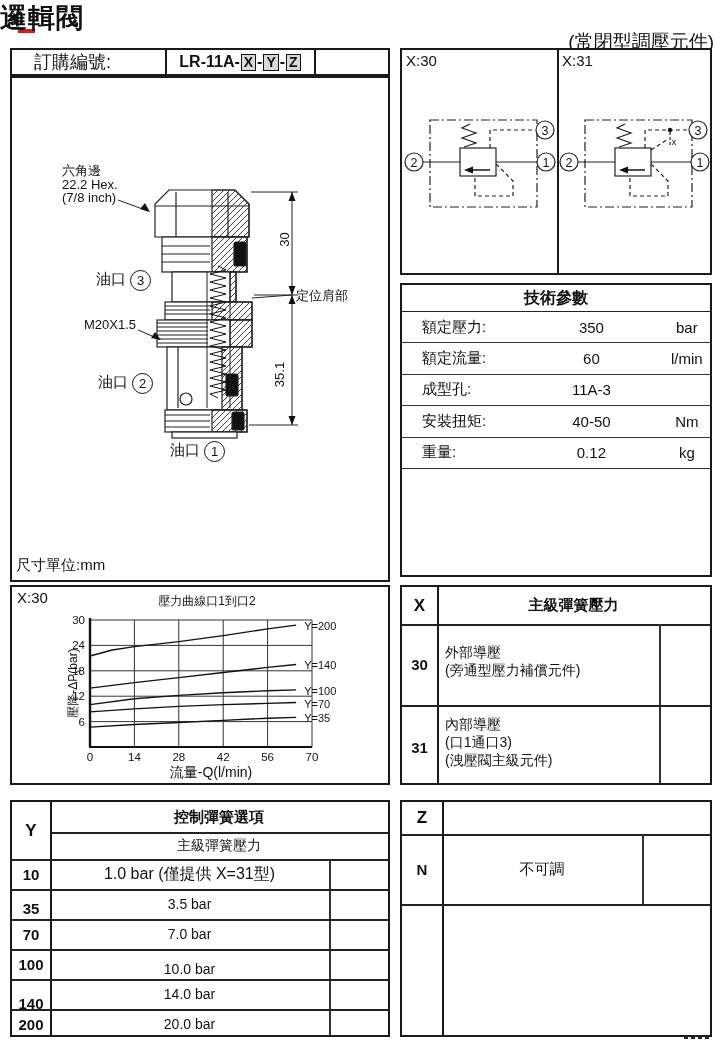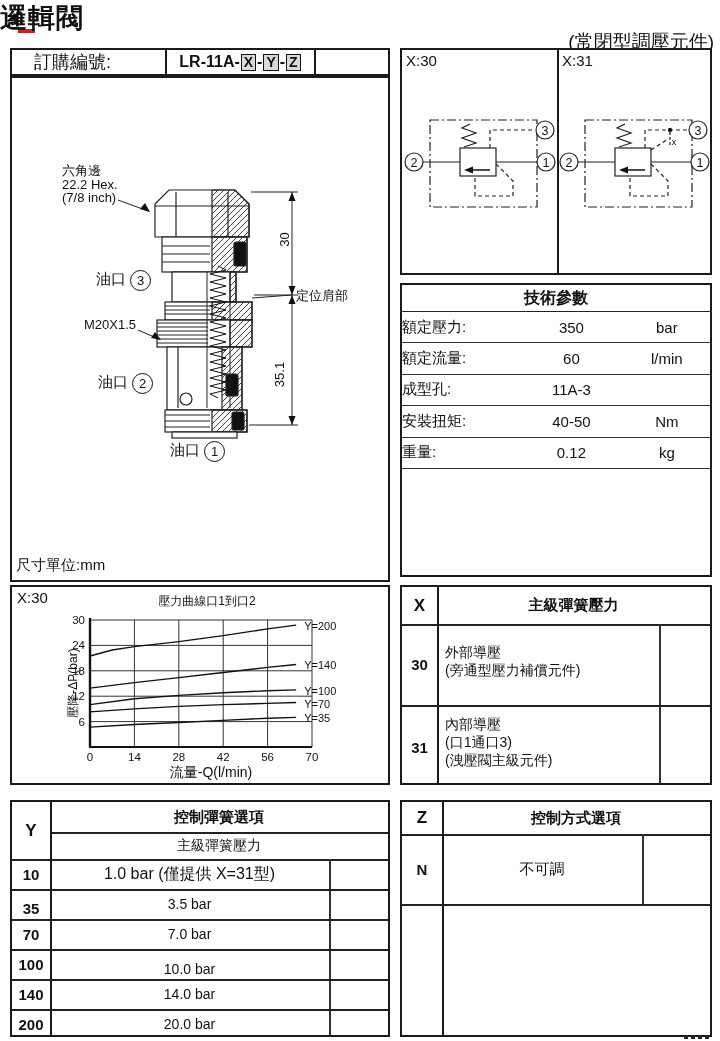--- a/index.html
+++ b/index.html
@@ -31,21 +31,21 @@
   .dim-label{position:absolute;font-size:13px;text-align:center;}
   .units-note{position:absolute;left:4px;top:478px;font-size:15px;}
   
   .schem-box{left:400px;top:48px;width:312px;height:227px;}
   .schem-div{position:absolute;left:155px;top:0;bottom:0;width:2px;background:#1a1a1a;}
   .schem-label{position:absolute;top:2px;font-size:15px;}
   
   .tech-box{left:400px;top:283px;width:312px;height:294px;}
   .tech-title{height:26px;line-height:26px;font-size:16px;border-bottom:1.5px solid #222;}
   .tech-row{display:flex;height:30.4px;align-items:center;border-bottom:1.5px solid #333;font-size:15px;}
-  .tech-row .l{flex:0 0 38%;box-sizing:border-box;}
+  .tech-row .l{flex:0 0 38%;box-sizing:border-box;margin-left:20px;}
   .tech-row .v{flex:0 0 34%;text-align:center;}
   .tech-row .u{flex:0 0 28%;text-align:center;}
   
   .chart-box{left:10px;top:585px;width:380px;height:200px;}
   .chart-panel-label{position:absolute;left:5px;top:2px;font-size:15px;}
   .chart-title{position:absolute;left:90px;top:6px;width:210px;text-align:center;font-size:12px;}
   .chart-xlabel{position:absolute;left:88px;top:177px;width:222px;text-align:center;font-size:14px;}
   .chart-ylabel{position:absolute;left:0px;top:89px;width:120px;height:14px;text-align:center;font-size:12px;transform:rotate(-90deg);}
   
   .x-box{left:400px;top:585px;width:312px;height:200px;}
@@ -334,30 +334,29 @@
   <div class="hline" style="top:87px;"></div>
   <div class="cell-center num-bold" style="left:0;top:87px;width:38px;height:39px;">35</div>
   <div class="cell-center" style="left:38px;top:87px;width:279px;height:30px;font-size:14px;">3.5 bar</div>
   <div class="hline" style="top:117px;"></div>
   <div class="cell-center num-bold" style="left:0;top:117px;width:38px;height:30px;">70</div>
   <div class="cell-center" style="left:38px;top:117px;width:279px;height:30px;font-size:14px;">7.0 bar</div>
   <div class="hline" style="top:147px;"></div>
   <div class="cell-center num-bold" style="left:0;top:147px;width:38px;height:30px;">100</div>
   <div class="cell-center" style="left:38px;top:147px;width:279px;height:40px;font-size:14px;">10.0 bar</div>
   <div class="hline" style="top:177px;"></div>
-  <div class="cell-center num-bold" style="left:0;top:177px;width:38px;height:30px;">140</div>
+  <div class="cell-center num-bold" style="left:0;top:177px;width:38px;height:48px;">140</div>
   <div class="cell-center" style="left:38px;top:177px;width:279px;height:30px;font-size:14px;">14.0 bar</div>
   <div class="hline" style="top:207px;"></div>
   <div class="cell-center num-bold" style="left:0;top:207px;width:38px;height:30px;">200</div>
   <div class="cell-center" style="left:38px;top:207px;width:279px;height:30px;font-size:14px;">20.0 bar</div>
 </div>
 
 <div class="box z-box">
   <div class="cell-center hdr" style="left:0;top:0;width:40px;height:32px;font-size:17px;">Z</div>
-  <div class="cell-center hdr" style="left:40px;top:0;right:0;height:32px;font-size:15px;">控制方式選項</div>
   <div class="hline" style="top:32px;"></div>
   <div class="vline" style="left:40px;top:0;bottom:0;"></div>
   <div class="vline-thin" style="left:240px;top:32px;height:70px;"></div>
   <div class="cell-center num-bold" style="left:0;top:32px;width:40px;height:70px;">N</div>
   <div class="cell-center" style="left:40px;top:32px;width:200px;height:70px;font-size:15px;">不可調</div>
   <div class="hline" style="top:102px;"></div>
 </div>
 
 <div class="footer-mark"></div>
 

